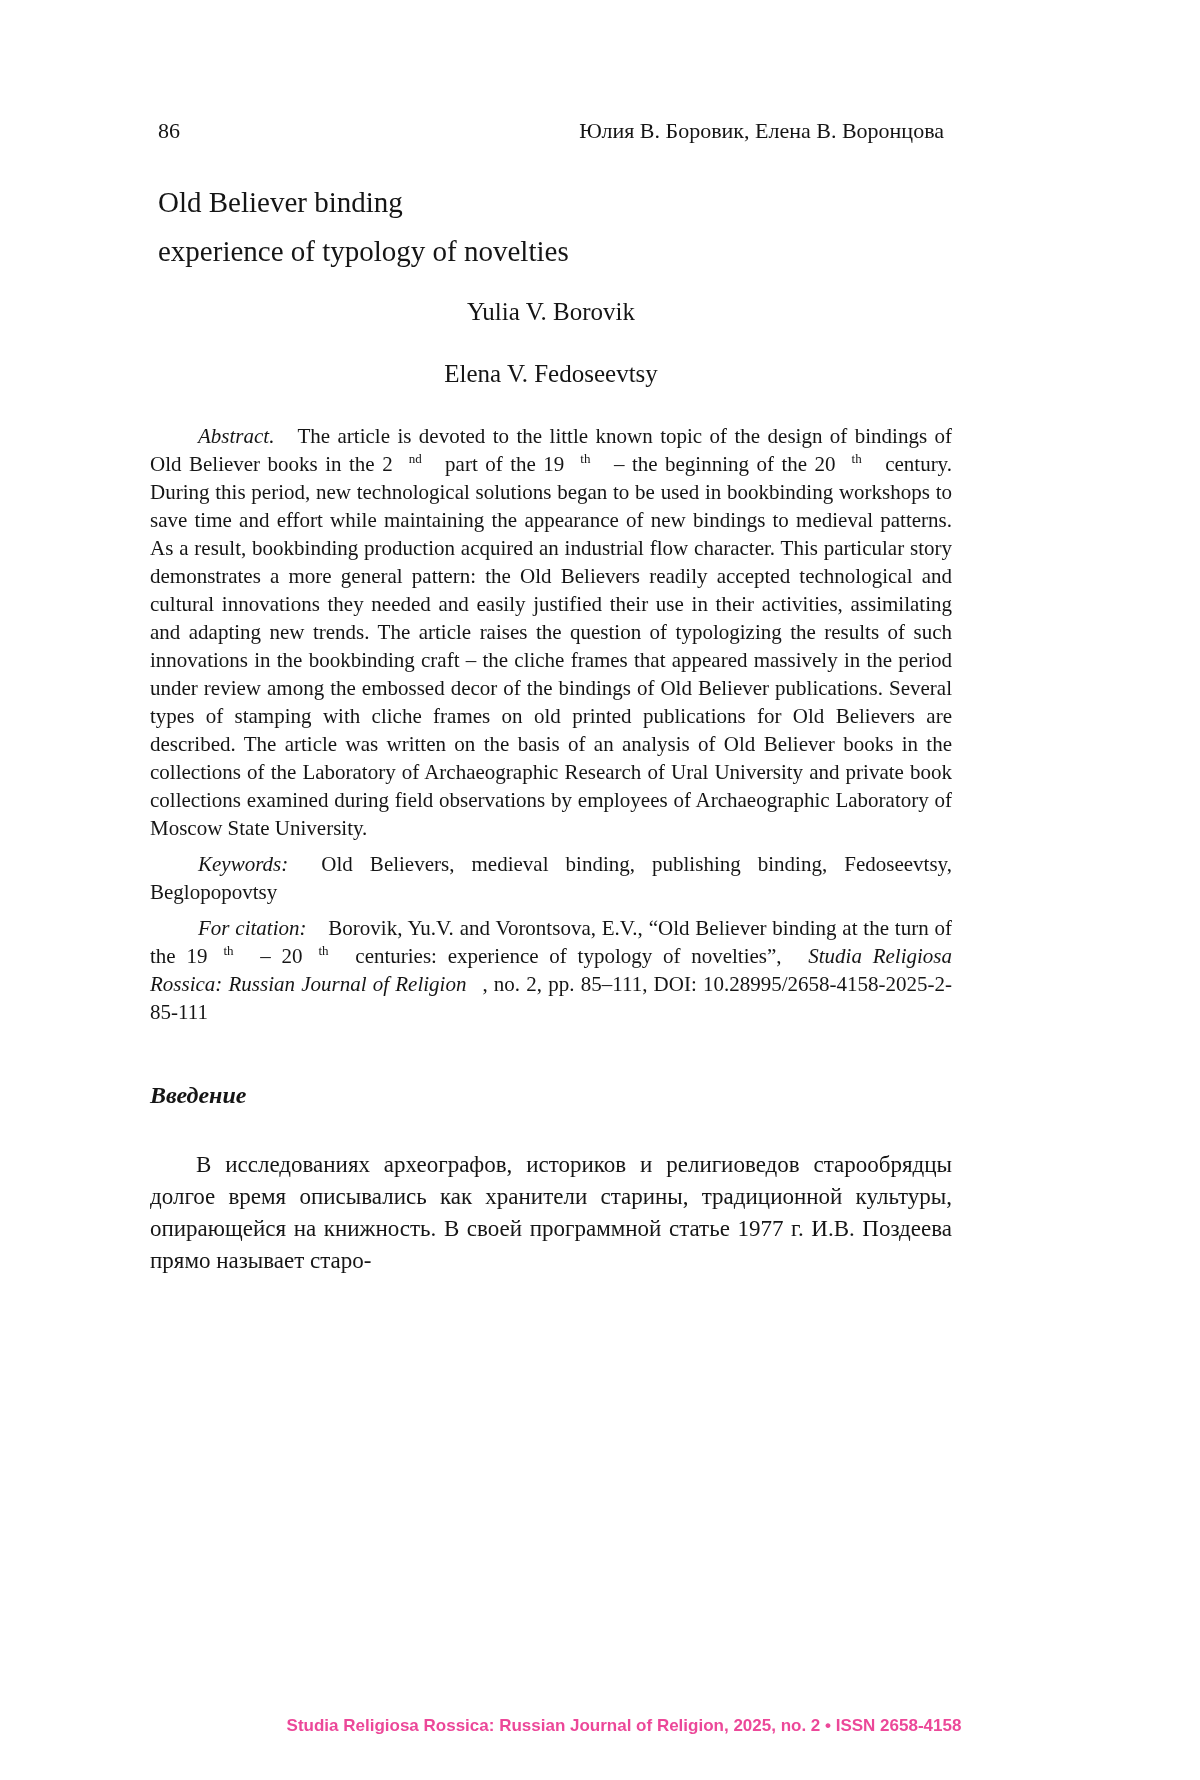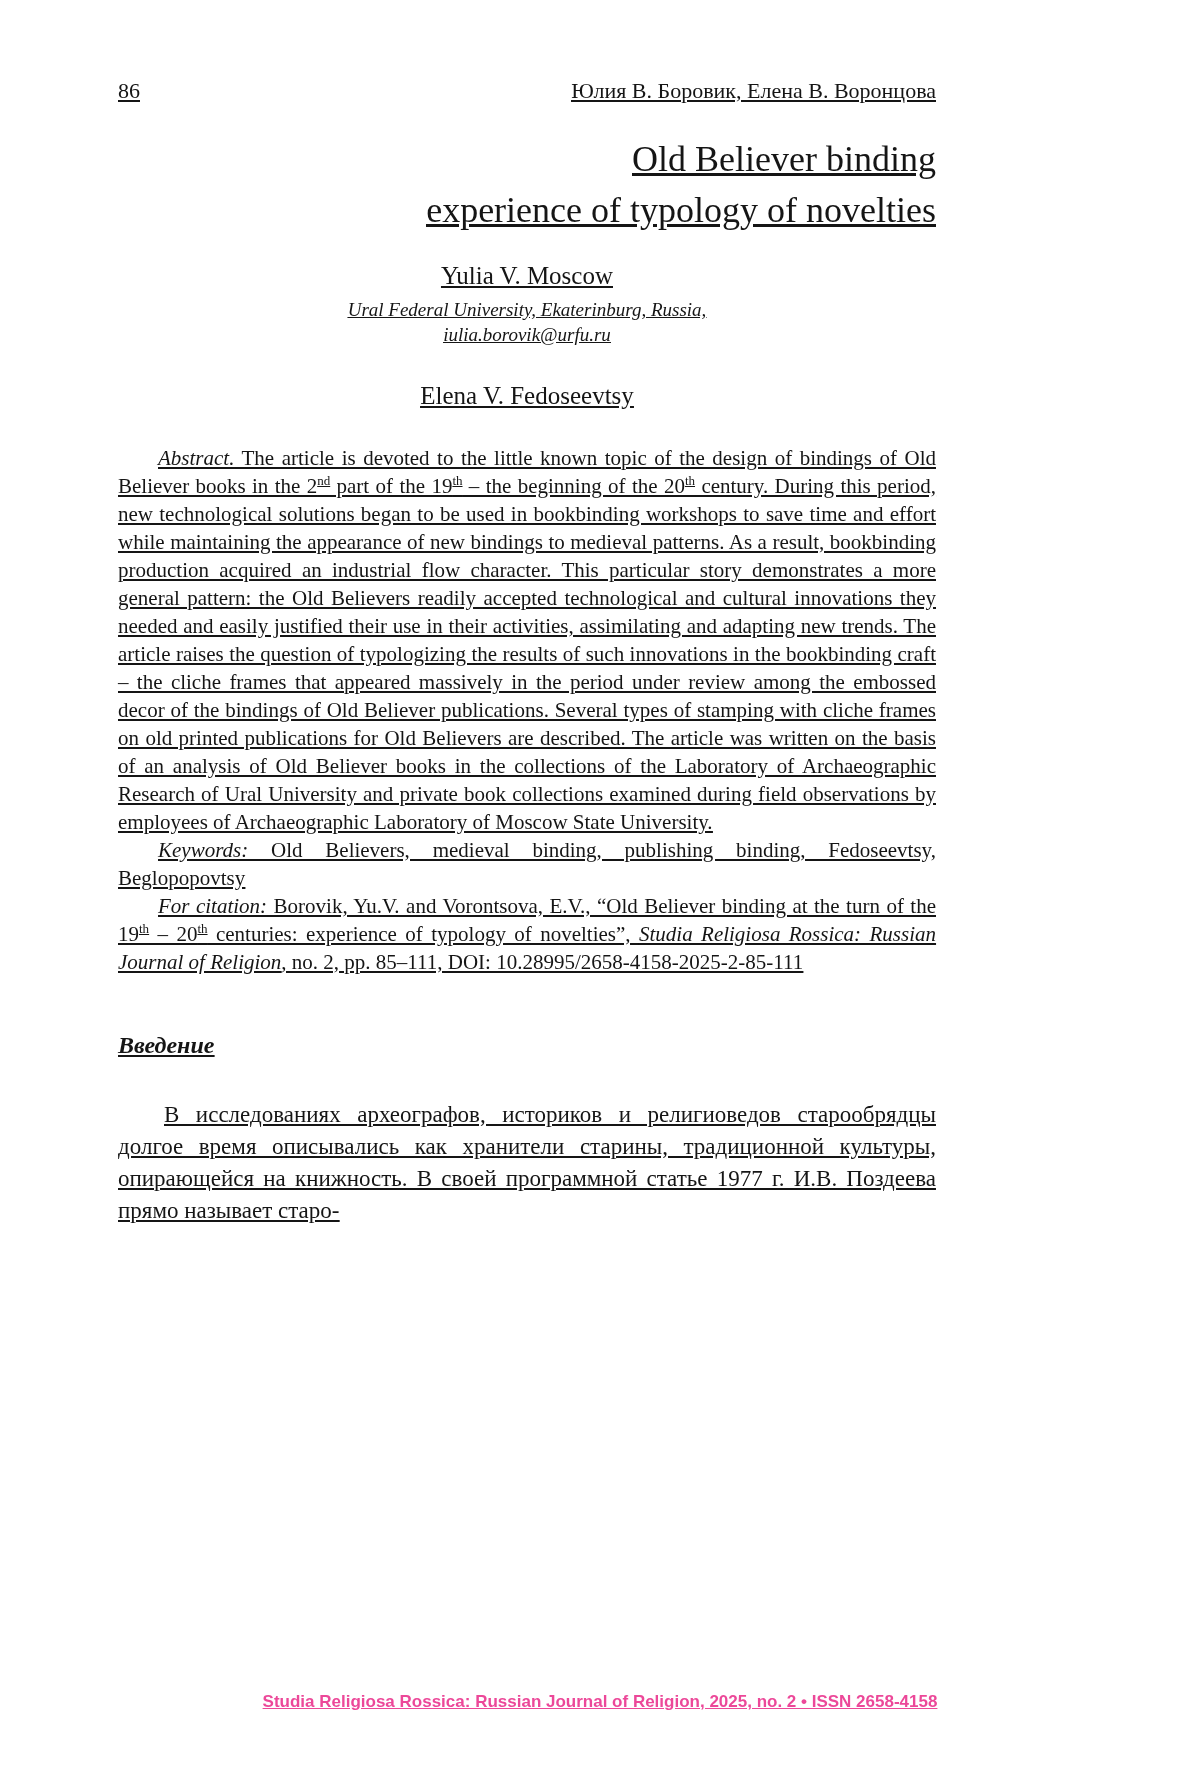--- a/index.html
+++ b/index.html
@@ -1,29 +1,29 @@
 <!DOCTYPE html>
 <html><head>
 <meta charset="utf-8">
 <style>
-  * { margin: 0; padding: 0; box-sizing: border-box; text-decoration: underline; }
+  * { margin: 8px; padding: 0; box-sizing: border-box; }
   html, body { background: #ffffff; }
   body {
     width: 1200px; height: 1780px;
     position: relative; overflow: hidden;
     font-family: "Liberation Serif", serif;
     color: #151515;
   }
   .content { position: absolute; left: 118px; top: 78px; width: 818px; }
   .page-header {
     display: flex; justify-content: space-between; align-items: baseline;
     font-size: 22px;
   }
   .title {
-    text-align: right; font-size: 36px; line-height: 1.42;
+    text-align: left; font-size: 29px; line-height: 1.42;
     margin-top: 30px; font-weight: 400;
   }
   .author-name { text-align: center; font-size: 25px; margin-top: 26px; }
   .author-name.second { margin-top: 34px; }
   .affiliation {
     text-align: center; font-style: italic; font-size: 19px;
     line-height: 1.3; margin-top: 8px; white-space: pre-line;
   }
   .para {
     font-size: 21px; line-height: 28px; text-align: justify; text-indent: 40px;
@@ -50,23 +50,21 @@
   <div class="page-header">
     <span>86</span>
     <span>Юлия В. Боровик, Елена В. Воронцова</span>
   </div>
 
   <h1 class="title">
     <div>Old Believer binding</div>
     <div>experience of typology of novelties</div>
   </h1>
 
-  <div class="author-name">Yulia V. Moscow</div>
-  <div class="affiliation">Ural Federal University, Ekaterinburg, Russia,
-iulia.borovik@urfu.ru</div>
+  <div class="author-name">Yulia V. Borovik</div>
 
   <div class="author-name second">Elena V. Fedoseevtsy</div>
 
   <p class="para abstract"><span style="font-style: italic;">Abstract.</span><span> The article is devoted to the little known topic of the design of bindings of Old Believer books in the 2</span><sup>nd</sup><span> part of the 19</span><sup>th</sup><span> – the beginning of the 20</span><sup>th</sup><span> century. During this period, new technological solutions began to be used in bookbinding workshops to save time and effort while maintaining the appearance of new bindings to medieval patterns. As a result, bookbinding production acquired an industrial flow character. This particular story demonstrates a more general pattern: the Old Believers readily accepted technological and cultural innovations they needed and easily justified their use in their activities, assimilating and adapting new trends. The article raises the question of typologizing the results of such innovations in the bookbinding craft – the cliche frames that appeared massively in the period under review among the embossed decor of the bindings of Old Believer publications. Several types of stamping with cliche frames on old printed publications for Old Believers are described. The article was written on the basis of an analysis of Old Believer books in the collections of the Laboratory of Archaeographic Research of Ural University and private book collections examined during field observations by employees of Archaeographic Laboratory of Moscow State University.</span></p>
 
   <p class="para"><span style="font-style: italic;">Keywords:</span><span> Old Believers, medieval binding, publishing binding, Fedoseevtsy, Beglopopovtsy</span></p>
 
   <p class="para"><span style="font-style: italic;">For citation:</span><span> Borovik, Yu.V. and Vorontsova, E.V., “Old Believer binding at the turn of the 19</span><sup>th</sup><span> – 20</span><sup>th</sup><span> centuries: experience of typology of novelties”, </span><span style="font-style: italic;">Studia Religiosa Rossica: Russian Journal of Religion</span><span>, no. 2, pp. 85–111, DOI: 10.28995/2658-4158-2025-2-85-111</span></p>
 
   <h2 class="section-heading">Введение</h2>

